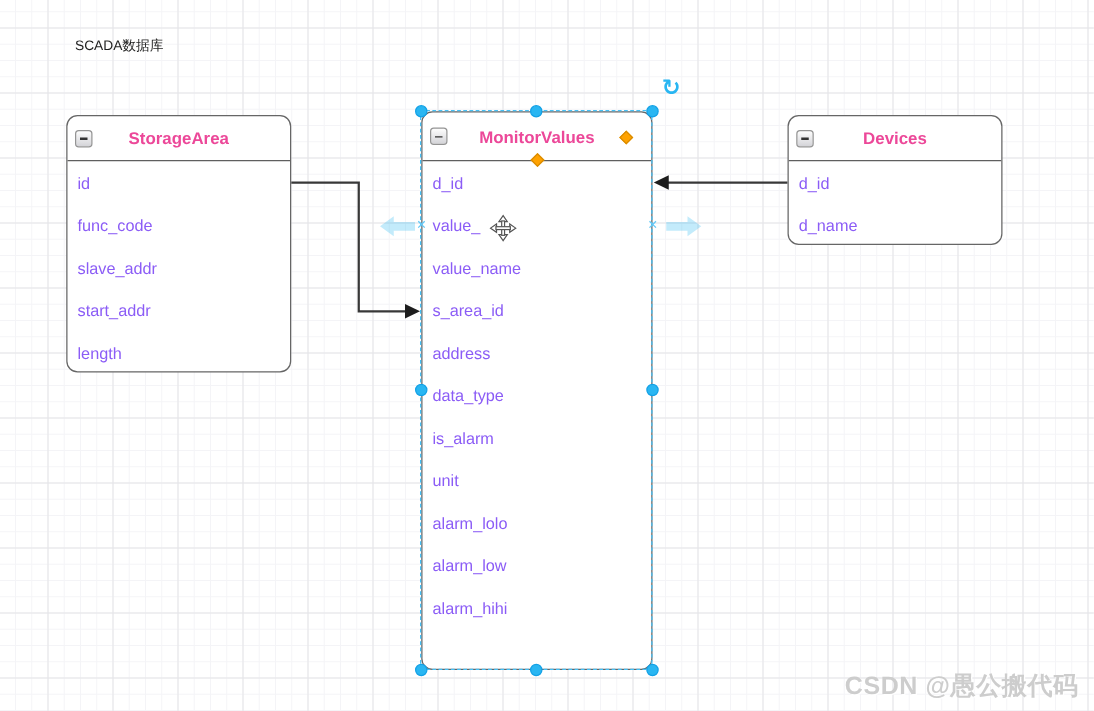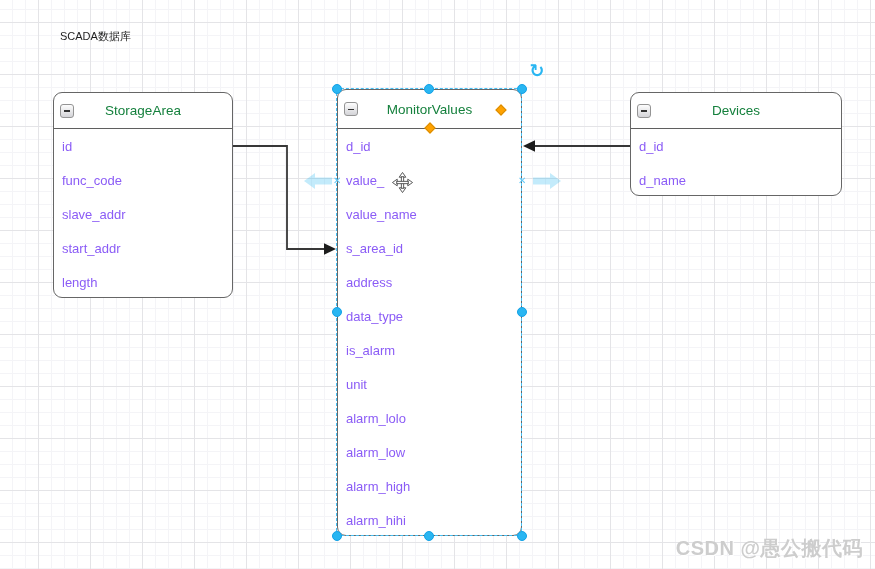--- a/index.html
+++ b/index.html
@@ -15,40 +15,40 @@
     background-size:52px 52px,52px 52px,13px 13px,13px 13px;
     background-position:0 22px,38px 0,0 9px,12px 0;
   }
   .diagram-title{position:absolute;left:60px;top:29px;font-size:11px;color:#1f1f1f;}
   .entity{
     position:absolute;background:#fff;border:1px solid #666;border-radius:9px;
     box-sizing:border-box;color:#2b2b2b;
   }
   .entity-header{
     position:relative;display:flex;align-items:center;justify-content:center;
-    border-bottom:1px solid #5f5f5f;font-size:13.5px;color:#15803d;
+    border-bottom:1px solid #5f5f5f;font-size:13.5px;color:#ec4899;font-weight:bold;
   }
   .collapse-box{
     position:absolute;left:6px;top:50%;margin-top:-7px;width:14px;height:14px;
     border:1px solid #949494;border-radius:3px;box-sizing:border-box;
     background:linear-gradient(#fdfdfd,#d4d4d8);
   }
   .collapse-box::after{
     content:"";position:absolute;left:3px;right:3px;top:5.5px;height:1.5px;background:#333;
   }
   .rows{position:absolute;left:0;right:0;}
   .row{height:34px;display:flex;align-items:center;padding-left:8px;font-size:13px;color:#8b5cf6;}
   
   #ent-storage{left:53px;top:92px;width:180px;height:206px;}
   #ent-storage .entity-header{height:35px;}
   #ent-storage .rows{top:36px;}
   #ent-monitor{left:337px;top:89px;width:185px;height:447px;text-align:center;}
   #ent-monitor .entity-header{height:38px;}
   #ent-monitor .rows{top:39px;}
-  #ent-devices{left:630px;top:92px;width:212px;height:104px;}
+  #ent-devices{left:630px;top:92px;width:172px;height:104px;}
   #ent-devices .entity-header{height:35px;}
   #ent-devices .rows{top:36px;}
   
   .wires{position:absolute;left:0;top:0;pointer-events:none;}
   
   .selection-rect{
     position:absolute;left:336px;top:88px;width:186px;height:448px;
     border:1px dashed #45c0f5;box-sizing:border-box;pointer-events:none;
   }
   .handle{
@@ -113,21 +113,20 @@
         <div class="row">d_id</div>
         <div class="row">value_</div>
         <div class="row">value_name</div>
         <div class="row">s_area_id</div>
         <div class="row">address</div>
         <div class="row">data_type</div>
         <div class="row">is_alarm</div>
         <div class="row">unit</div>
         <div class="row">alarm_lolo</div>
         <div class="row">alarm_low</div>
-        <div class="row">alarm_high</div>
         <div class="row">alarm_hihi</div>
       </div>
   </div>
 
   <div class="entity" id="ent-devices">
     <div class="entity-header">
       <span class="collapse-box"></span>
       <span>Devices</span>
     </div>
     <div class="rows">

